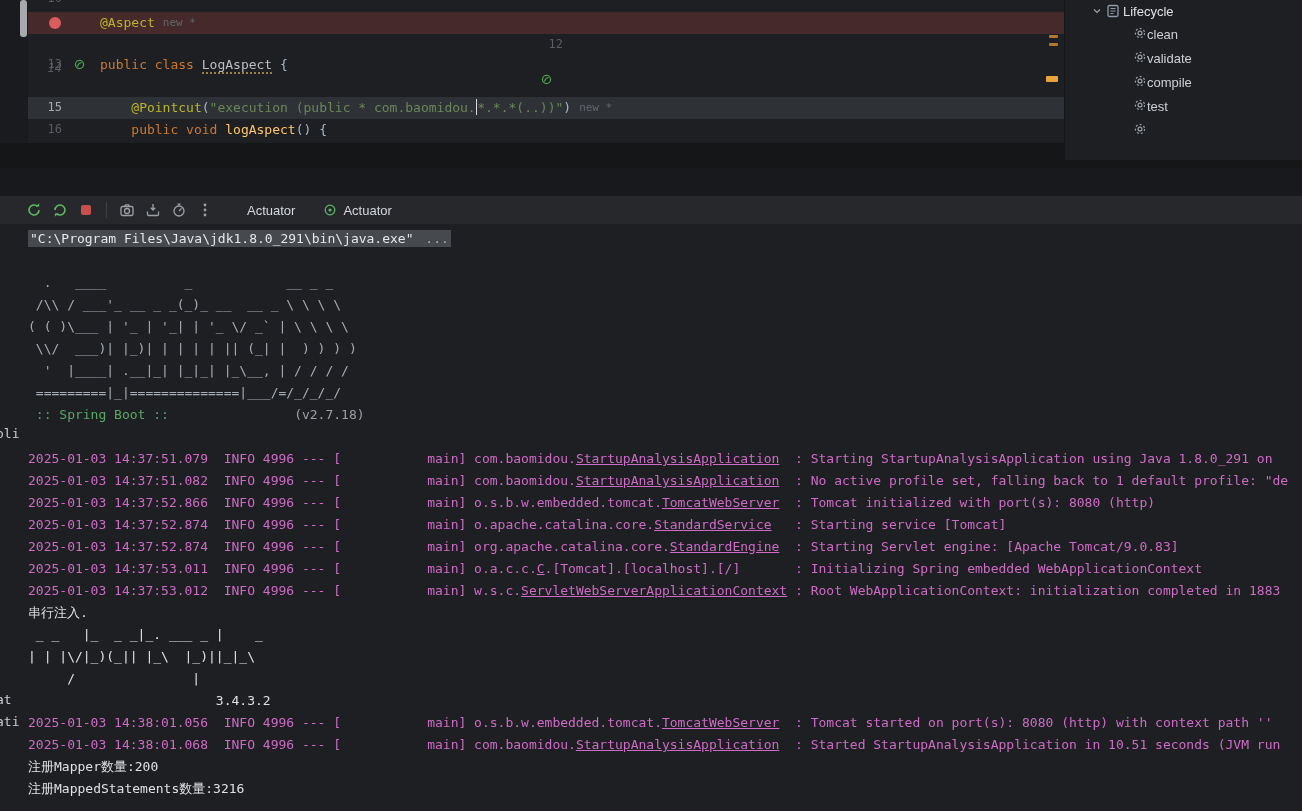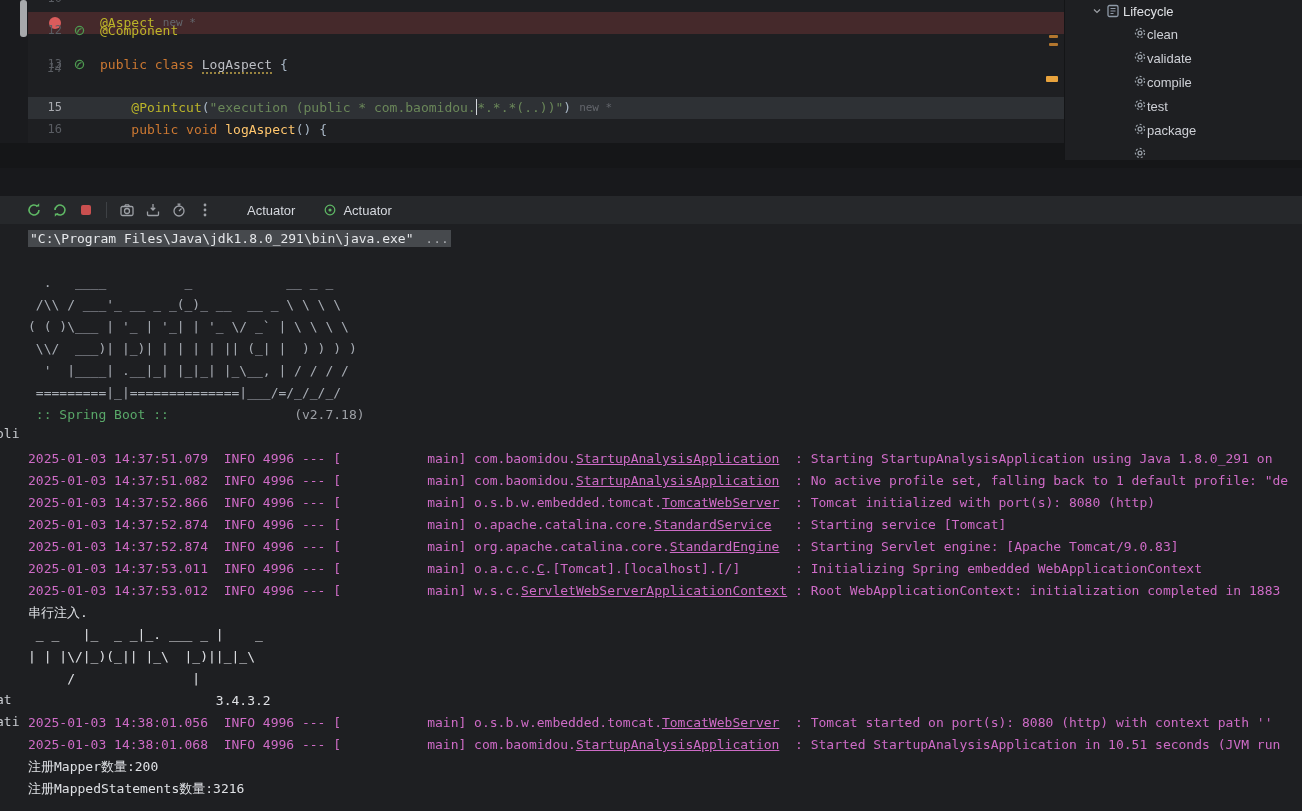--- a/index.html
+++ b/index.html
@@ -67,21 +67,21 @@
 
   <div class="top">
     <div class="left-rail">
       <div class="rail-thumb"></div>
     </div>
 
     <div class="editor">
       <div>
           <div class="ed-row" style="top: -11.83px;"><span class="ln-num">10</span><span class="gutter-icon"></span><span class="code"></span></div>
           <div class="ed-row hl-breakpoint" style="top: 12px;"><span class="ln-num"><span class="bp-dot"></span></span><span class="gutter-icon"></span><span class="code"><span class="annotation">@Aspect</span></span><span class="inlay">new *</span></div>
-          <div class="ed-row" style="top: 20px;"><span class="ln-num">12</span><span class="gutter-icon"><svg width="13" height="13" viewBox="0 0 16 16">
+          <div class="ed-row" style="top: 28px; flex-direction: column;"><span class="ln-num">12</span><span class="gutter-icon"><svg width="13" height="13" viewBox="0 0 16 16">
                 <circle cx="8" cy="8" r="5" stroke="#4E9A51" stroke-width="1.6" fill="none"></circle>
                 <path d="M5.5 10.5C6 8 8 6 10.5 5.5" stroke="#4E9A51" stroke-width="1.4" fill="none"></path>
               </svg></span><span class="code"><span class="annotation">@Component</span></span></div>
           <div class="ed-row" style="top: 53.66px;"><span class="ln-num">13</span><span class="gutter-icon"><svg width="13" height="13" viewBox="0 0 16 16">
                 <circle cx="8" cy="8" r="5" stroke="#4E9A51" stroke-width="1.6" fill="none"></circle>
                 <path d="M5.5 10.5C6 8 8 6 10.5 5.5" stroke="#4E9A51" stroke-width="1.4" fill="none"></path>
               </svg></span><span class="code"><span class="keyword">public class </span><span class="classname">LogAspect</span><span class="plain"> {</span></span></div>
           <div class="ed-row" style="top: 58px; font-style: italic;"><span class="ln-num">14</span><span class="gutter-icon"></span><span class="code"></span></div>
           <div class="ed-row hl-caret" style="top: 97.32px;"><span class="ln-num current">15</span><span class="gutter-icon"></span><span class="code"><span class="plain">    </span><span class="annotation">@Pointcut</span><span class="plain">(</span><span class="string">"execution (public * com.baomidou.</span><span class="caret-bar"></span><span class="string">*.*.*(..))"</span><span class="plain">)</span></span><span class="inlay">new *</span></div>
           <div class="ed-row" style="top: 119.15px;"><span class="ln-num">16</span><span class="gutter-icon"></span><span class="code"><span class="plain">    </span><span class="keyword">public void </span><span class="method">logAspect</span><span class="plain">() {</span></span></div>
@@ -142,29 +142,20 @@
               </svg></span>
             <span>test</span>
           </div>
           <div class="mv-item">
             <span><svg width="14" height="14" viewBox="0 0 16 16">
                 <g fill="none" stroke="#99A0A8" stroke-width="1.4">
                   <circle cx="8" cy="8" r="2.2"></circle>
                   <circle cx="8" cy="8" r="5.2" stroke-dasharray="2.3 2.4"></circle>
                 </g>
               </svg></span>
-            <span>package</span>
-          </div>
-          <div class="mv-item">
-            <span><svg width="14" height="14" viewBox="0 0 16 16">
-                <g fill="none" stroke="#99A0A8" stroke-width="1.4">
-                  <circle cx="8" cy="8" r="2.2"></circle>
-                  <circle cx="8" cy="8" r="5.2" stroke-dasharray="2.3 2.4"></circle>
-                </g>
-              </svg></span>
           </div>
         </div>
     </div>
   </div>
 
   <div class="band"></div>
 
   <div class="toolbar">
     <svg class="tb-icon" viewBox="0 0 16 16">
         <path d="M13 8a5 5 0 1 1-1.6-3.7" stroke="#5FB865" stroke-width="1.6" fill="none"></path>

